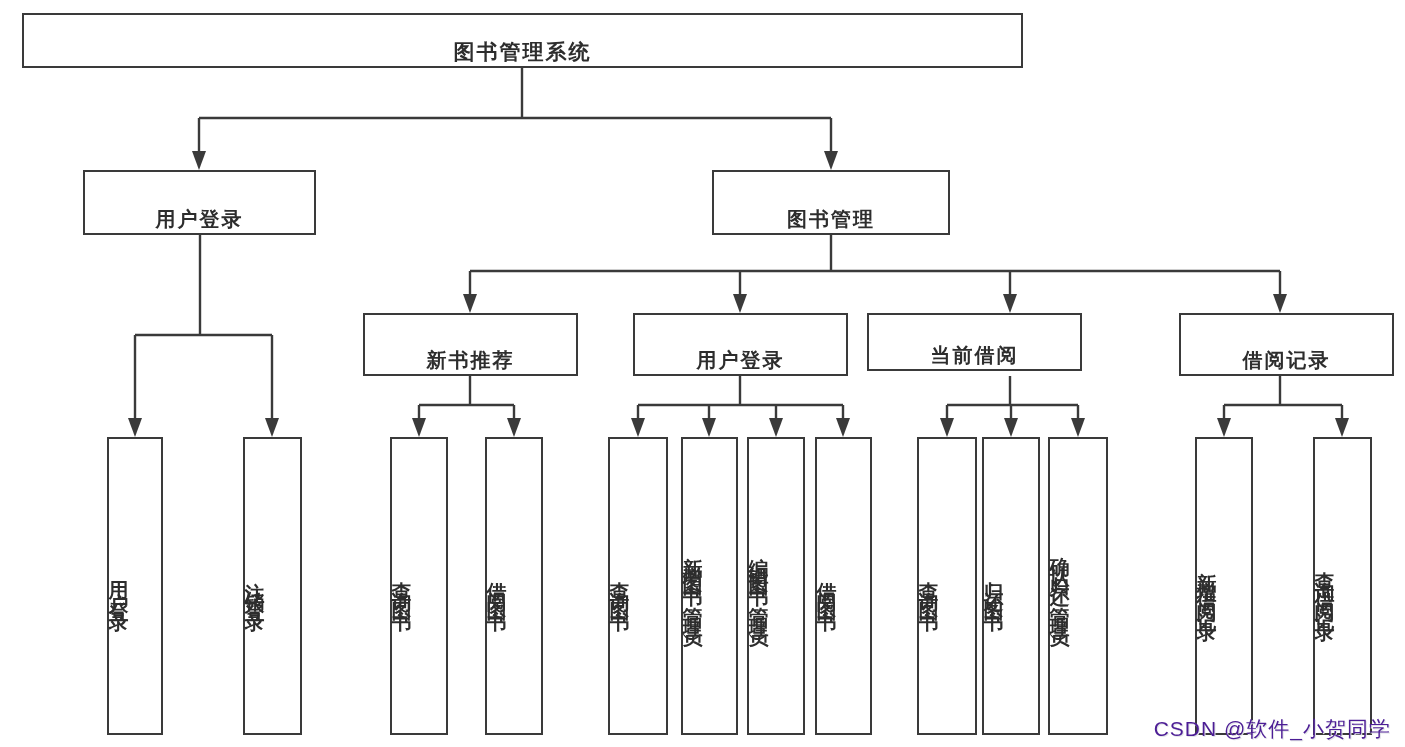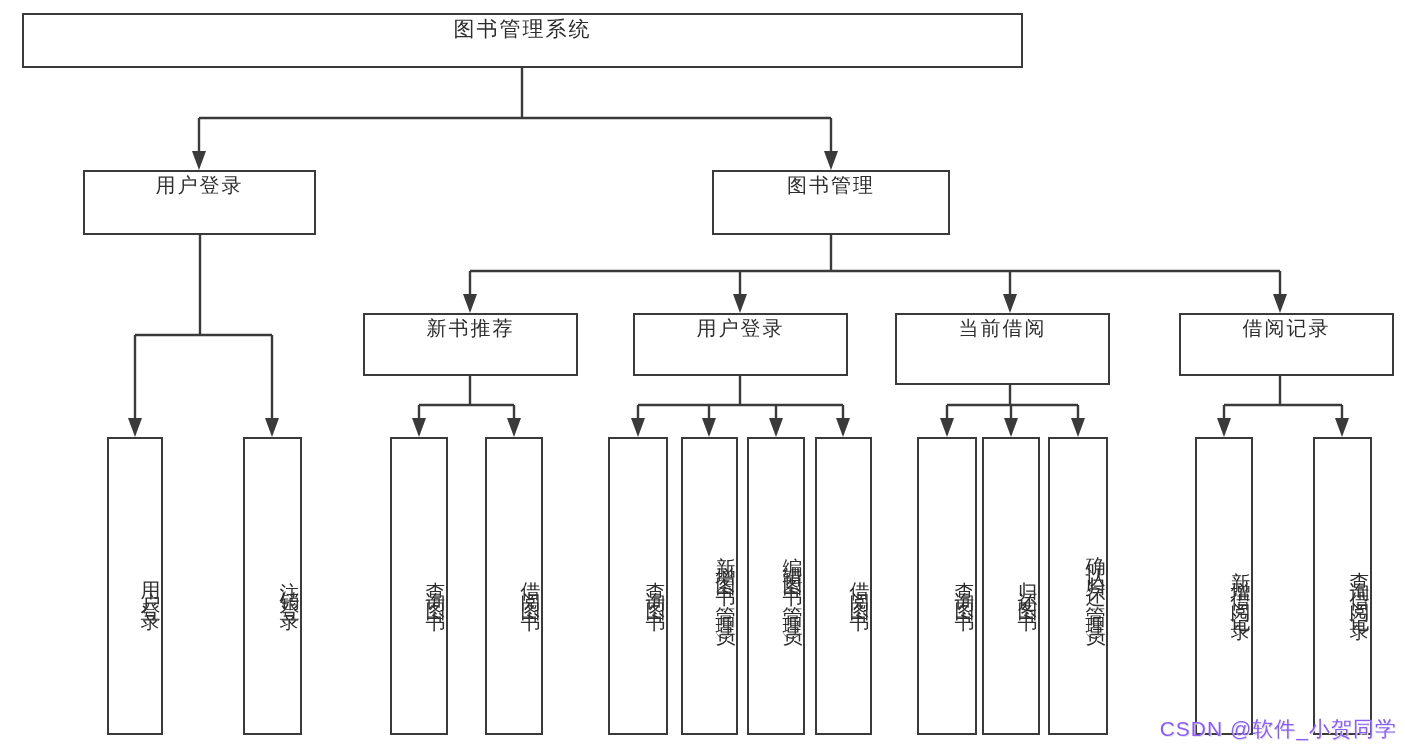--- a/index.html
+++ b/index.html
@@ -20,23 +20,24 @@
     left: 0; top: 0;
     width: 1405px; height: 747px;
   }
   .node {
     position: absolute;
     box-sizing: border-box;
     border: 2.5px solid #3a3a3a;
     background: #ffffff;
     color: #2d2d2d;
     display: flex;
-    align-items: flex-start;
+    align-items: flex-end;
     justify-content: center;
     text-align: center;
+    font-weight: bold;
   }
   .h-node {
     font-size: 20px;
     letter-spacing: 2px;
     white-space: nowrap;
   }
   .root-node {
     font-size: 21px;
   }
   .v-node {
@@ -45,42 +46,42 @@
     font-size: 20px;
     letter-spacing: 10px;
     line-height: 1;
   }
   
   .n-root            { left: 22px;  top: 13px;  width: 1001px; height: 55px; }
   .n-user-login      { left: 83px;  top: 170px; width: 233px;  height: 65px; }
   .n-book-mgmt       { left: 712px; top: 170px; width: 238px;  height: 65px; }
   .n-new-books       { left: 363px; top: 313px; width: 215px;  height: 63px; }
   .n-book-borrow     { left: 633px; top: 313px; width: 215px;  height: 63px; }
-  .n-current-borrow  { left: 895px; top: 313px; width: 215px;  height: 72px; }
+  .n-current-borrow  { left: 867px; top: 313px; width: 215px;  height: 58px; }
   .n-borrow-records  { left: 1173px;top: 313px; width: 215px;  height: 63px; margin-left: 6px; }
   .leaf { top: 437px; height: 298px; }
   .n-leaf-login      { left: 107px;  width: 56px; }
   .n-leaf-logout     { left: 243px;  width: 59px; }
   .n-leaf-nb-query   { left: 390px;  width: 58px; }
   .n-leaf-nb-borrow  { left: 485px;  width: 58px; }
   .n-leaf-bb-query   { left: 608px;  width: 60px; }
   .n-leaf-bb-add     { left: 681px;  width: 57px; }
   .n-leaf-bb-edit    { left: 747px;  width: 58px; }
   .n-leaf-bb-borrow  { left: 815px;  width: 57px; }
   .n-leaf-cb-query   { left: 917px;  width: 60px; }
   .n-leaf-cb-return  { left: 982px;  width: 58px; }
   .n-leaf-cb-confirm { left: 1048px; width: 60px; }
   .n-leaf-br-add     { left: 1195px; width: 58px; }
   .n-leaf-br-query   { left: 1313px; width: 59px; }
   .watermark {
     position: absolute;
-    right: 8px;
+    right: 14px;
     bottom: 4px;
     font-size: 21px;
-    color: #8b5cf6;
+    color: #4c1d95;
     letter-spacing: 1px;
     white-space: nowrap;
     text-shadow: 1px 1px 0 #e3e5e8;
   }
 </style>
 </head>
 <body>
 
 <div id="canvas">
 

